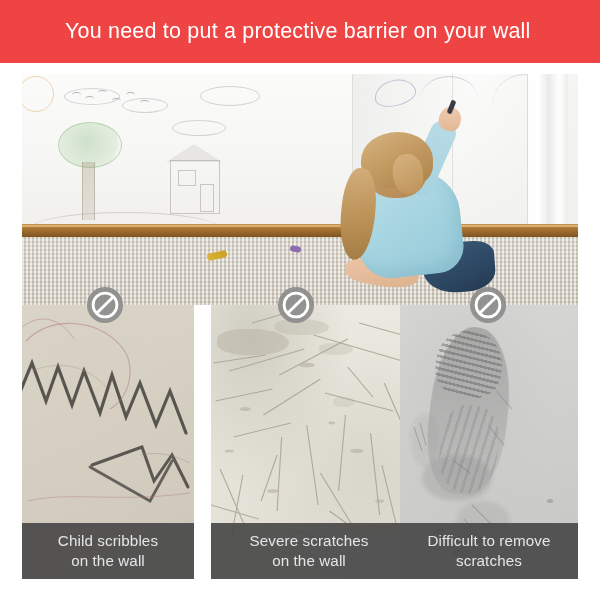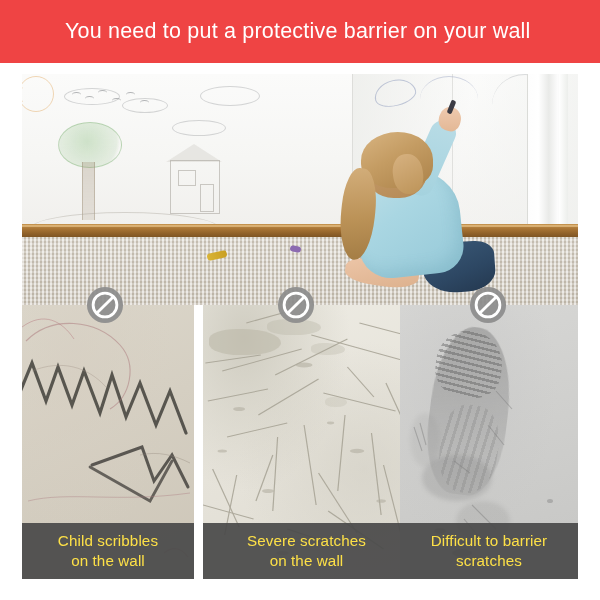--- a/index.html
+++ b/index.html
@@ -195,21 +195,21 @@
   }
 
   
   .panels{
     position:absolute;left:0;top:305px;width:600px;height:274px;
   }
   .panel{
     position:absolute;top:0;height:274px;overflow:hidden;background:#e8e6e0;
   }
   .p1{left:22px;width:172px;}
-  .p2{left:203px;width:196px;padding-left:11px;}
+  .p2{left:211px;width:196px;}
   .p3{left:400px;width:178px;}
 
   .p-img{position:absolute;left:0;top:0;width:100%;height:100%;}
 
   
   .img-scribbles{
     background:
       radial-gradient(ellipse at 30% 25%,rgba(214,206,193,.6),rgba(214,206,193,0) 60%),
       linear-gradient(155deg,#dcd7cb 0%,#d5cfc2 45%,#cdc6b8 100%);
   }
@@ -256,21 +256,21 @@
   }
 
   
   .caption{
     position:absolute;left:0;bottom:0;width:100%;height:56px;
     background:rgba(73,73,73,.92);
     display:flex;align-items:center;justify-content:center;
     text-align:center;
   }
   .caption-text{
-    color:#fde047;font-size:15.2px;line-height:1.33;letter-spacing:.1px;
+    color:#e5e5e5;font-size:15.2px;line-height:1.33;letter-spacing:.1px;
     padding:0 6px;
   }
 
   
   .no-icon{
     position:absolute;width:38px;height:38px;
     z-index:5;
   }
   .n1{left:86px;top:286px;}
   .n2{left:277px;top:286px;}
@@ -440,21 +440,21 @@
           </g>
           <g fill="#6f6f6f" opacity="0.35">
             <ellipse cx="62" cy="248" rx="10" ry="4"></ellipse>
             <ellipse cx="40" cy="226" rx="6" ry="3"></ellipse>
             <ellipse cx="150" cy="196" rx="3" ry="2"></ellipse>
           </g>
         </svg>
       </div>
       <div class="caption">
         <div class="caption-text">
-          <span>Difficult to barrier</span><br>
+          <span>Difficult to remove</span><br>
           <span>scratches</span>
         </div>
       </div>
     </div>
   </div>
 
   <svg class="no-icon n1" viewBox="0 0 40 40">
     <circle cx="20" cy="20" r="19" fill="#8c8c8c" opacity="0.92"></circle>
     <circle cx="20" cy="20" r="12.5" fill="none" stroke="#ffffff" stroke-width="3"></circle>
     <line x1="11.5" y1="28.5" x2="28.5" y2="11.5" stroke="#ffffff" stroke-width="3" stroke-linecap="round"></line>

